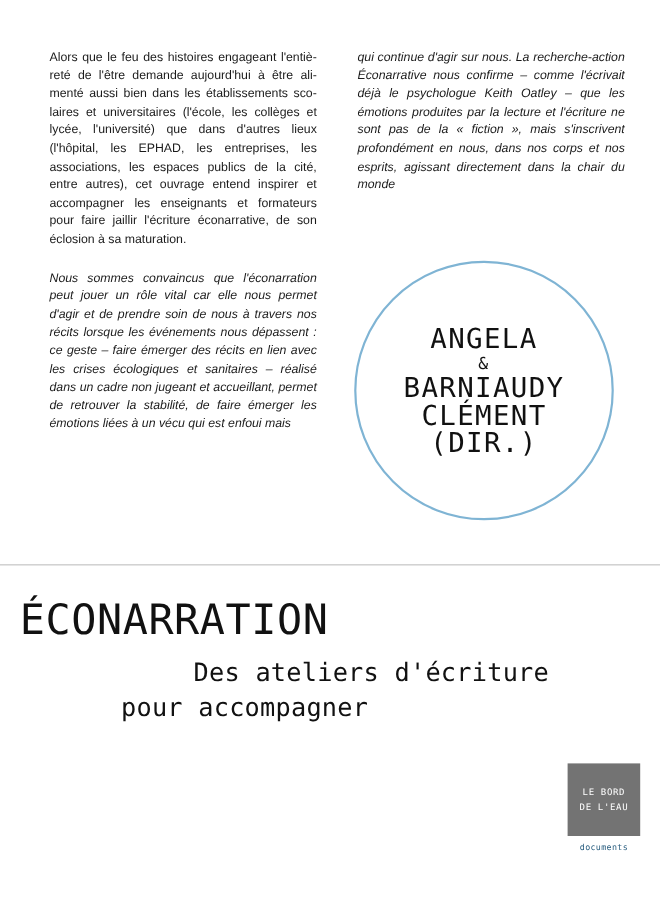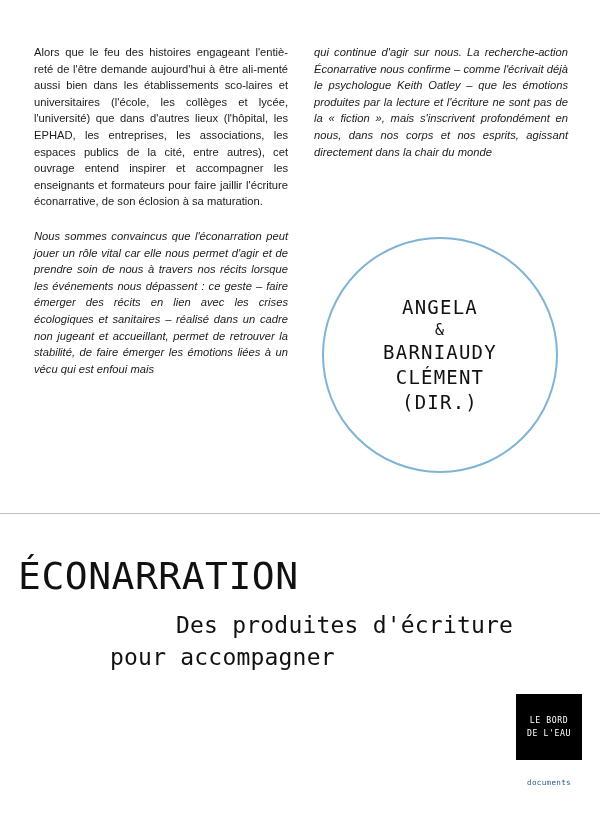--- a/index.html
+++ b/index.html
@@ -27,21 +27,21 @@
     top: 44px;
     left: 34px;
     width: 534px;
     display: flex;
     gap: 26px;
   }
   .col {
     width: 254px;
   }
   .col p {
-    margin: 0 0 18px 0;
+    margin: 0 0 18px 11px;
     font-size: 11.2px;
     line-height: 16.6px;
     color: #1a1a1a;
     text-align: justify;
     -webkit-hyphens: auto;
     hyphens: auto;
   }
   .col p:last-child { margin-bottom: 0; font-style: italic; }
 
   
@@ -54,21 +54,21 @@
     border-radius: 50%;
     border: 2.5px solid #7fb4d4;
     display: flex;
     flex-direction: column;
     align-items: center;
     justify-content: center;
     box-sizing: border-box;
   }
   .author-circle .line {
     font-family: "DejaVu Sans Mono", monospace;
-    font-size: 19px;
+    font-size: 25px;
     letter-spacing: 1.2px;
     color: #111111;
     line-height: 25px;
     text-align: center;
     white-space: nowrap;
   }
   .author-circle .amp {
     font-size: 15px;
     line-height: 20px;
   }
@@ -80,21 +80,21 @@
     top: 513px;
     width: 600px;
     height: 1px;
     background: #bfbfbf;
   }
 
   
   .title-block {
     position: absolute;
     left: 18px;
-    top: 553px;
+    top: 540px;
     width: 564px;
   }
   .main-title {
     font-family: "DejaVu Sans Mono", monospace;
     font-size: 38px;
     letter-spacing: 0.5px;
     color: #111111;
     line-height: 46px;
     margin: 0 0 10px 0;
     font-weight: 400;
@@ -112,21 +112,21 @@
   .sub2 { padding-left: 92px; }
   .sub3 { padding-left: 138px; }
 
   
   .logo-box {
     position: absolute;
     left: 516px;
     top: 694px;
     width: 66px;
     height: 66px;
-    background: #000000;
+    background: #737373;
     display: flex;
     flex-direction: column;
     align-items: center;
     justify-content: center;
     gap: 2px;
   }
   .logo-box .logo-line {
     font-family: "DejaVu Sans Mono", monospace;
     font-size: 8.2px;
     letter-spacing: 0.6px;
@@ -137,21 +137,20 @@
   .logo-caption {
     position: absolute;
     left: 516px;
     top: 766px;
     width: 66px;
     text-align: center;
     font-family: "DejaVu Sans Mono", monospace;
     font-size: 7.6px;
     color: #2b5f80;
     letter-spacing: 0.3px;
-    margin-top: 12px;
   }
 </style>
 </head>
 <body>
 
 <div class="page">
 
   <div class="blurb">
     <div class="col">
       <p>Alors que le feu des histoires engageant l'entiè-reté de l'être demande aujourd'hui à être ali-menté aussi bien dans les établissements sco-laires et universitaires (l'école, les collèges et lycée, l'université) que dans d'autres lieux (l'hôpital, les EPHAD, les entreprises, les associations, les espaces publics de la cité, entre autres), cet ouvrage entend inspirer et accompagner les enseignants et formateurs pour faire jaillir l'écriture éconarrative, de son éclosion à sa maturation.</p>
@@ -167,21 +166,21 @@
     <div class="line amp">&amp;</div>
     <div class="line">BARNIAUDY</div>
     <div class="line">CLÉMENT</div>
     <div class="line">(DIR.)</div>
   </div>
 
   <div class="rule"></div>
 
   <div class="title-block">
     <h1 class="main-title">ÉCONARRATION</h1>
-    <p class="sub1">Des produites d'écriture</p>
+    <p class="sub1">Des ateliers d'écriture</p>
     <p class="sub2">pour accompagner</p>
   </div>
 
   <div class="logo-box">
     <div class="logo-line">LE BORD</div>
     <div class="logo-line">DE L'EAU</div>
   </div>
   <div class="logo-caption">documents</div>
 
 </div>

